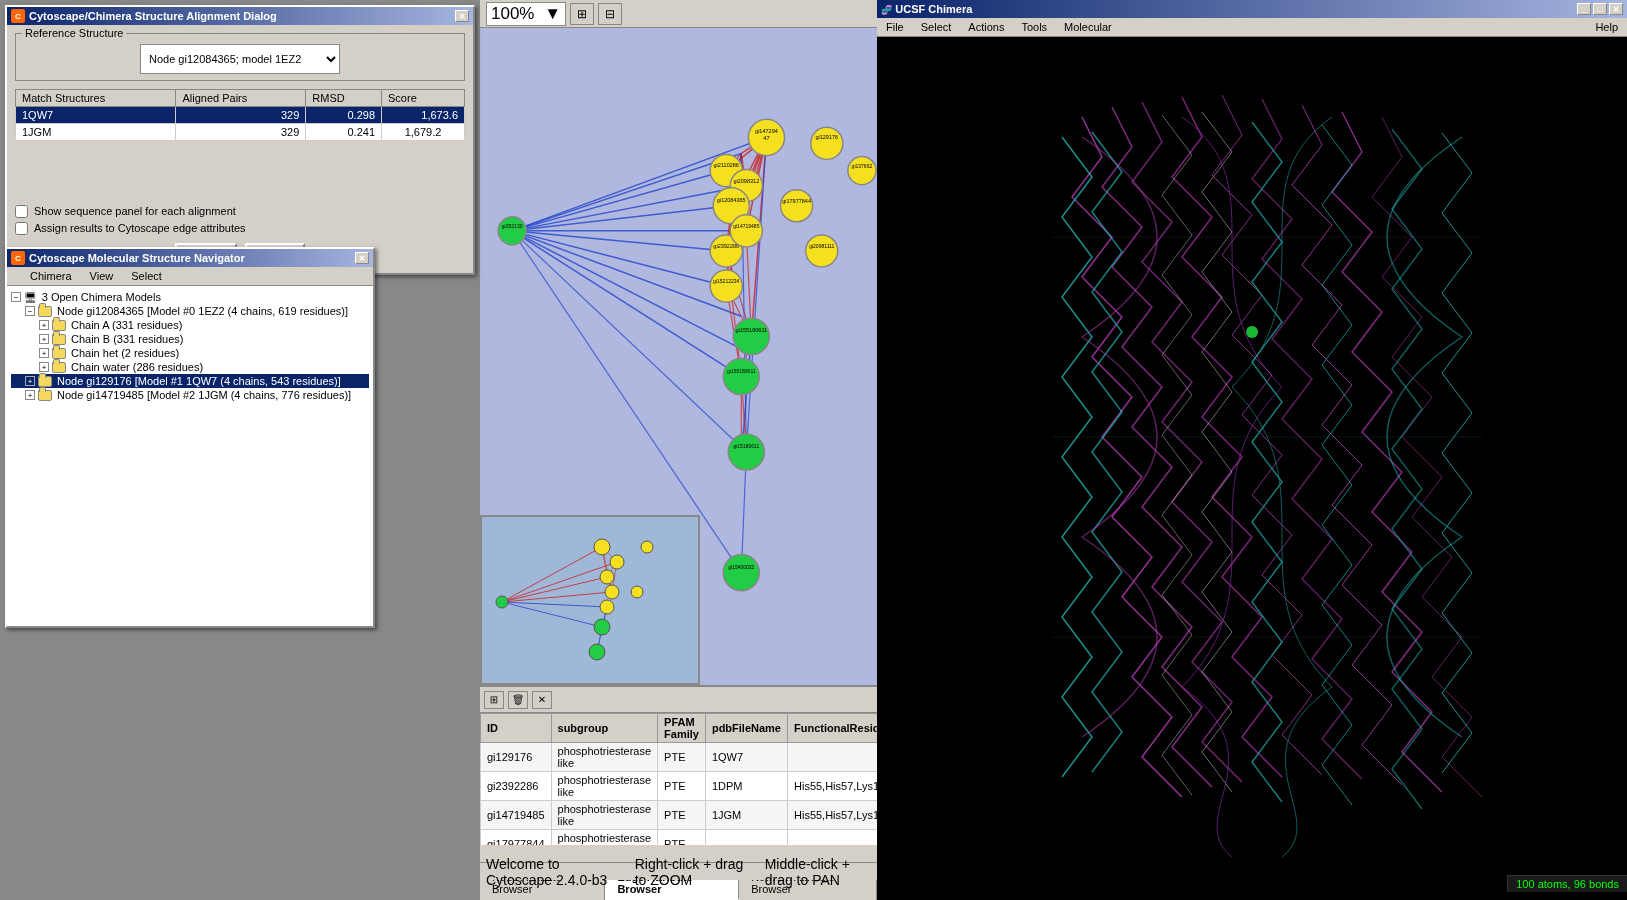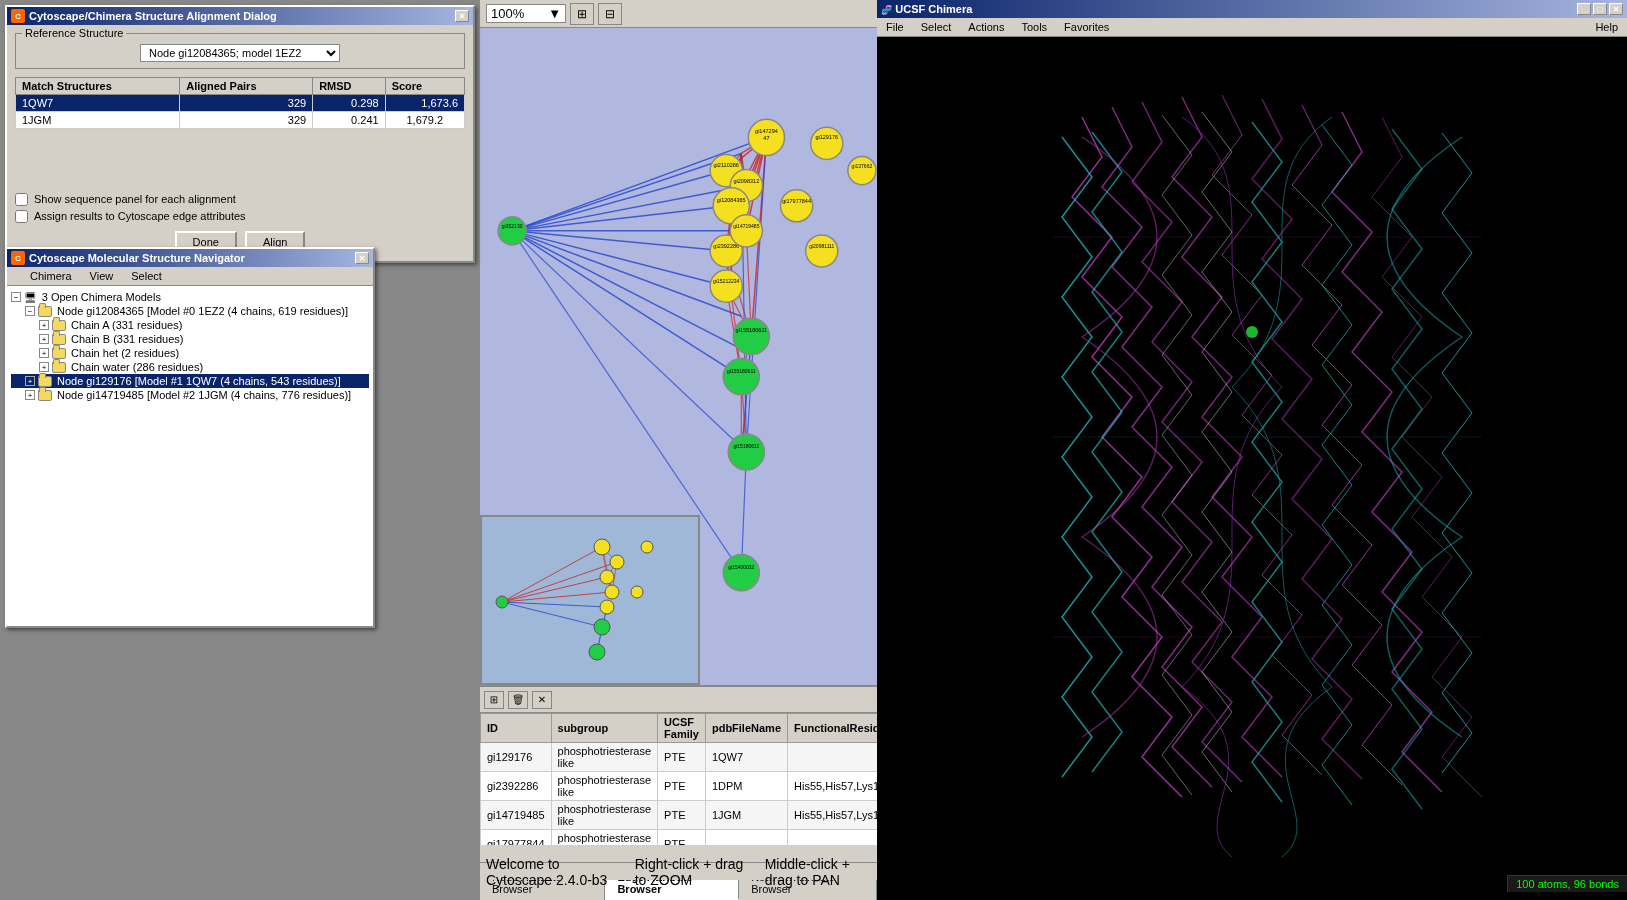--- a/index.html
+++ b/index.html
@@ -95,42 +95,42 @@
     .dropdown-row {
       display: flex;
       align-items: center;
       justify-content: center;
       margin-top: 4px;
     }
 
     .dropdown-select {
       background: white;
       border: 1px solid #888;
-      padding: 1px 4px;
+      padding: 7px 4px;
       font-size: 11px;
       width: 200px;
     }
 
     .table-container {
       width: 100%;
       margin-top: 6px;
     }
 
     .data-table {
       width: 100%;
       border-collapse: collapse;
       font-size: 11px;
     }
 
     .data-table th {
       background: #d4d0c8;
       border: 1px solid #888;
       padding: 2px 6px;
       text-align: left;
-      font-weight: bold;
+      font-weight: normal;
     }
 
     .data-table td {
       border: 1px solid #ccc;
       padding: 2px 6px;
       background: white;
     }
 
     .data-table tr.selected td {
       background: #0a246a;
@@ -380,21 +380,21 @@
       <div class="win-btn">_</div>
       <div class="win-btn">□</div>
       <div class="win-btn">✕</div>
     </div>
   </div>
   <div class="chimera-menubar">
     <span class="chimera-menu-item">File</span>
     <span class="chimera-menu-item">Select</span>
     <span class="chimera-menu-item">Actions</span>
     <span class="chimera-menu-item">Tools</span>
-    <span class="chimera-menu-item">Favorites</span>
+    <span class="chimera-menu-item">Molecular</span>
     <span class="chimera-menu-item" style="margin-left:auto;">Help</span>
   </div>
   <div class="chimera-view" style="height: 855px;">
 
     <svg width="740" height="855" viewBox="0 0 740 855">
       <defs>
         <filter id="glow">
           <feGaussianBlur stdDeviation="2" result="blur"></feGaussianBlur>
           <feMerge>
               <feMergeNode in="blur"></feMergeNode>
@@ -437,21 +437,21 @@
         <path d="M 450 80 C 350 150 450 250 350 350 C 450 450 350 550 450 650 C 350 720 450 780 400 820" fill="none" stroke="#22aaaa" stroke-width="1" opacity="0.6"></path>
       </g>
     </svg>
     <div class="chimera-status">100 atoms, 96 bonds</div>
   </div>
 </div>
 
 <div style="position:absolute; top:0; left:480px; right:750px; bottom:215px; background:#b0b8e0; overflow:hidden;">
 
   <div style="height:28px; background:#d4d0c8; border-bottom:1px solid #888; display:flex; align-items:center; padding:0 6px; gap:4px;">
-    <div style="display:flex; align-items:center; background:white; border:1px solid #888; padding:1px 4px; width:80px; font-size:13px; gap:2px;">
+    <div style="display:flex; align-items:center; background:white; border:1px solid #888; padding:1px 4px; width:80px; font-size:17px; gap:2px;">
       <span>100%</span>
       <span style="margin-left:auto;">▼</span>
     </div>
     <div class="toolbar-btn" title="Fit">⊞</div>
     <div class="toolbar-btn" title="Layout">⊟</div>
   </div>
 
   <svg style="position:absolute;top:28px;left:0;width:100%;height:calc(100% - 28px);" viewBox="0 0 395 560">
 
     <line x1="32" y1="155" x2="285" y2="62" stroke="#2244cc" stroke-width="1.5" opacity="0.8"></line>
@@ -563,21 +563,21 @@
     <div style="width:20px;height:18px;background:#d4d0c8;border:1px solid #888;display:flex;align-items:center;justify-content:center;font-size:10px;cursor:pointer;">🗑</div>
     <div style="width:20px;height:18px;background:#d4d0c8;border:1px solid #888;display:flex;align-items:center;justify-content:center;font-size:10px;cursor:pointer;">✕</div>
   </div>
 
   <div class="table-scroll">
     <table class="attribute-table">
       <thead>
         <tr>
           <th>ID</th>
           <th>subgroup</th>
-          <th>UCSF Family</th>
+          <th>PFAM Family</th>
           <th>pdbFileName</th>
           <th>FunctionalResidues</th>
         </tr>
       </thead>
       <tbody id="attr-tbody">
       <tr>
             <td>gi129176</td>
                   <td>phosphotriesterase like</td>
                   <td>PTE</td>
                   <td>1QW7</td>

